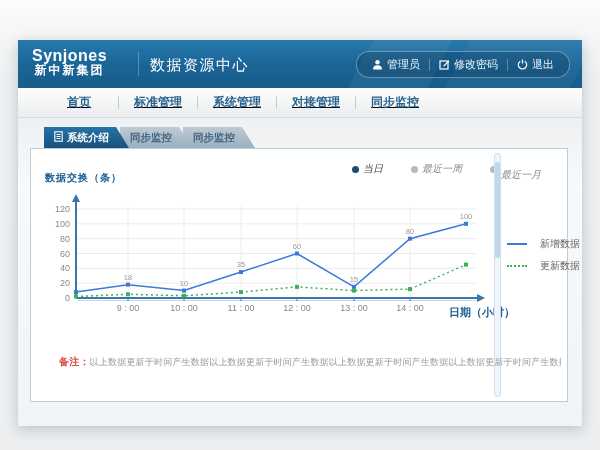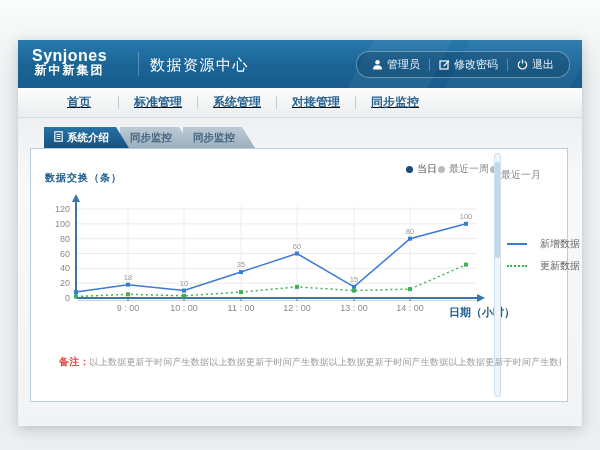--- a/index.html
+++ b/index.html
@@ -53,21 +53,21 @@
     background:linear-gradient(180deg,#bdcad5,#9bafbe);
     clip-path:polygon(0 0,calc(100% - 13px) 0,100% 100%,0 100%);
     position:relative;
   }
   .tab.active{background:linear-gradient(180deg,#2673a6,#17517e);color:#fff;}
   
   .panel{
     position:absolute;left:12px;top:108px;width:536px;height:252px;
     background:#fff;border:1px solid #b7cede;z-index:2;
   }
-  .range-legend{position:absolute;top:7px;right:26px;display:flex;gap:1px;align-items:center;font-size:10px;}
+  .range-legend{position:absolute;top:7px;right:26px;display:flex;gap:28px;align-items:center;font-size:10px;font-style:italic;}
   .range-option{display:flex;align-items:center;cursor:pointer;}
   .radio-dot{width:7px;height:7px;border-radius:50%;margin-right:4px;}
   .y-title{position:absolute;left:14px;top:22px;font-size:10px;font-weight:bold;color:#1a5c90;letter-spacing:1px;}
   .chart-svg{position:absolute;left:0;top:45px;}
   .chart-scrollbar{
     position:absolute;left:463px;top:4px;bottom:4px;width:5px;
     background:#eff5fa;border:1px solid #cfdfec;border-radius:3px;
   }
   .chart-scrollbar .thumb{position:absolute;left:0;top:8px;width:100%;height:96px;background:#c2d7e7;border-radius:3px;}
   .legend{position:absolute;left:476px;top:88px;font-size:10px;color:#666;}

